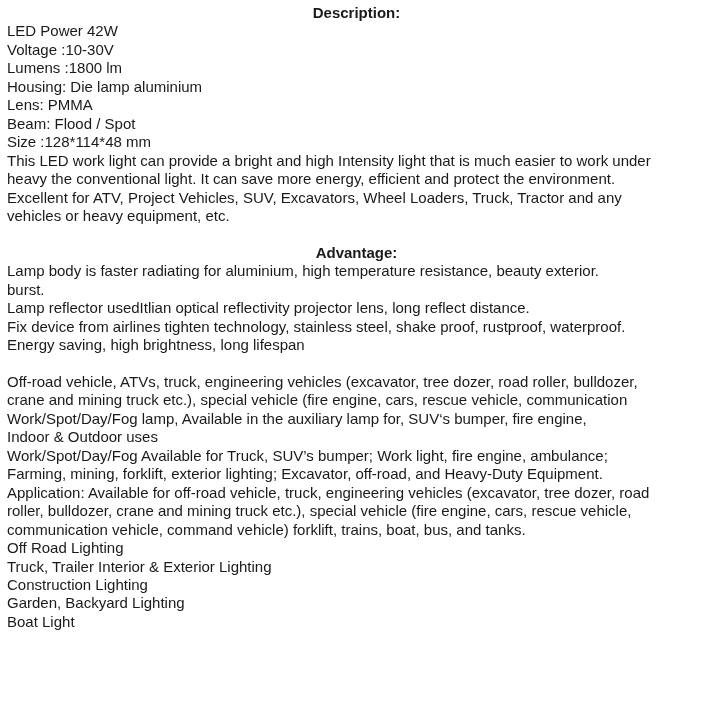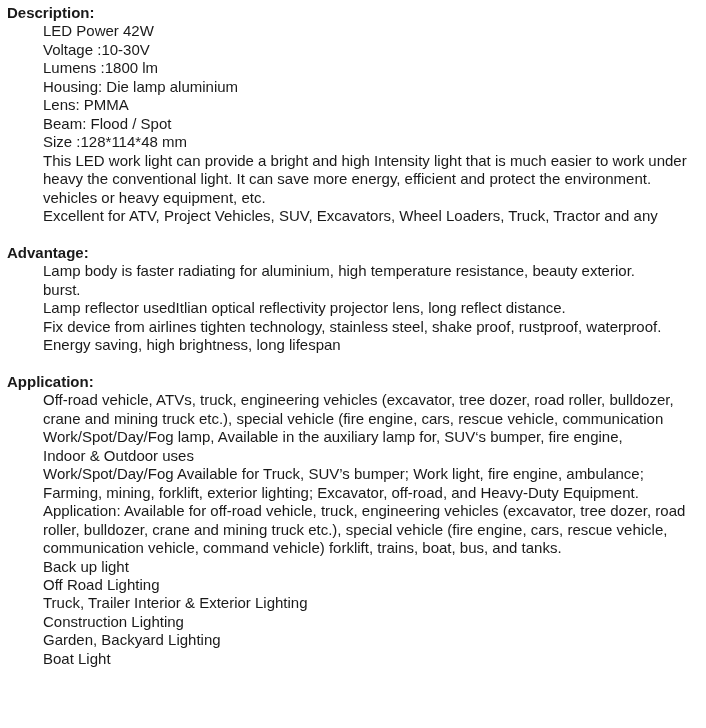--- a/index.html
+++ b/index.html
@@ -21,64 +21,62 @@
   }
   .document {
     width: 699px;
   }
   .section + .section {
     margin-top: 18.45px; 
   }
   .heading {
     font-weight: bold;
     white-space: nowrap;
+    text-align: center;
   }
   .line {
     white-space: nowrap;
     overflow: hidden;
-    margin-left: 36px;
   }
 </style>
 </head>
 <body>
 
 <div class="document" id="doc-root">
     <section class="section">
       <div class="heading">Description:</div>
       <div class="line">LED Power 42W</div>
       <div class="line">Voltage :10-30V</div>
       <div class="line">Lumens :1800 lm</div>
       <div class="line">Housing: Die lamp aluminium</div>
       <div class="line">Lens: PMMA</div>
       <div class="line">Beam: Flood / Spot</div>
       <div class="line">Size :128*114*48 mm</div>
       <div class="line">This LED work light can provide a bright and high Intensity light that is much easier to work under</div>
       <div class="line">heavy the conventional light. It can save more energy, efficient and protect the environment.</div>
+      <div class="line">Excellent for ATV, Project Vehicles, SUV, Excavators, Wheel Loaders, Truck, Tractor and any</div>
       <div class="line">vehicles or heavy equipment, etc.</div>
-      <div class="line">Excellent for ATV, Project Vehicles, SUV, Excavators, Wheel Loaders, Truck, Tractor and any</div>
     </section>
     <section class="section">
       <div class="heading">Advantage:</div>
       <div class="line">Lamp body is faster radiating for aluminium, high temperature resistance, beauty exterior.</div>
       <div class="line">burst.</div>
       <div class="line">Lamp reflector usedItlian optical reflectivity projector lens, long reflect distance.</div>
       <div class="line">Fix device from airlines tighten technology, stainless steel, shake proof, rustproof, waterproof.</div>
       <div class="line">Energy saving, high brightness, long lifespan</div>
     </section>
     <section class="section">
-      <div class="heading">Application:</div>
       <div class="line">Off-road vehicle, ATVs, truck, engineering vehicles (excavator, tree dozer, road roller, bulldozer,</div>
       <div class="line">crane and mining truck etc.), special vehicle (fire engine, cars, rescue vehicle, communication</div>
       <div class="line">Work/Spot/Day/Fog lamp, Available in the auxiliary lamp for, SUV‘s bumper, fire engine,</div>
       <div class="line">Indoor &amp; Outdoor uses</div>
       <div class="line">Work/Spot/Day/Fog Available for Truck, SUV’s bumper; Work light, fire engine, ambulance;</div>
       <div class="line">Farming, mining, forklift, exterior lighting; Excavator, off-road, and Heavy-Duty Equipment.</div>
       <div class="line">Application: Available for off-road vehicle, truck, engineering vehicles (excavator, tree dozer, road</div>
       <div class="line">roller, bulldozer, crane and mining truck etc.), special vehicle (fire engine, cars, rescue vehicle,</div>
       <div class="line">communication vehicle, command vehicle) forklift, trains, boat, bus, and tanks.</div>
-      <div class="line">Back up light</div>
       <div class="line">Off Road Lighting</div>
       <div class="line">Truck, Trailer Interior &amp; Exterior Lighting</div>
       <div class="line">Construction Lighting</div>
       <div class="line">Garden, Backyard Lighting</div>
       <div class="line">Boat Light</div>
     </section>
   </div>
 
 </body></html>

